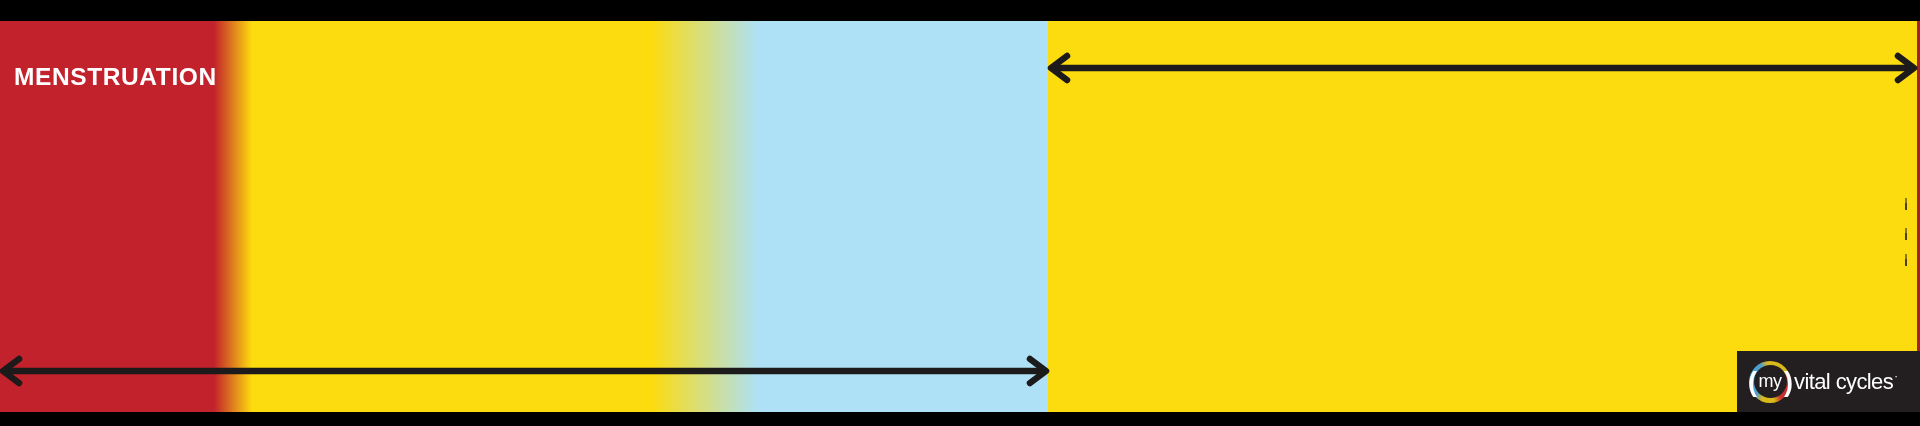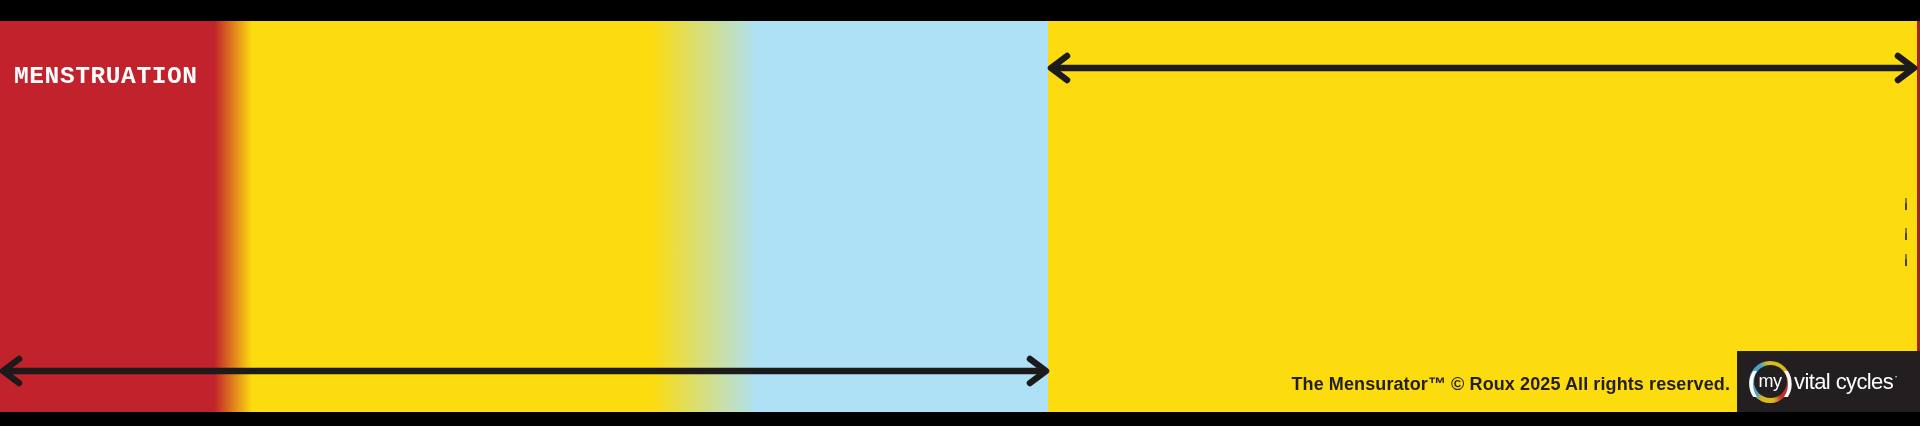--- a/index.html
+++ b/index.html
@@ -8,21 +8,21 @@
     background:var(--black,#000);
     font-family:"Liberation Sans", sans-serif;
   }
   .bar{position:absolute;left:0;width:1920px;background:var(--black,#000);}
   .bar.top{top:0;height:21px;}
   .bar.bottom{top:412px;height:14px;}
   .band{position:absolute;left:0;top:21px;width:1920px;height:391px;}
   .phase-label{
     position:absolute;left:14px;top:42px;
     color:var(--white,#fff);
-    font-size:24.5px;font-weight:bold;letter-spacing:0.6px;font-family:Liberation Mono, monospace;
+    font-size:24.5px;font-weight:bold;letter-spacing:0.6px;
   }
   svg.arrows{position:absolute;left:0;top:0;width:1920px;height:426px;pointer-events:none;}
   svg.arrows line, svg.arrows path{
     stroke:var(--arrow-black,#1d1a1b);stroke-width:6.5;fill:none;
     stroke-linecap:round;stroke-linejoin:round;
   }
   .footer-text{
     position:absolute;right:190px;top:374px;
     color:var(--dark-plate,#231f20);
     font-size:18px;font-weight:bold;letter-spacing:0.1px;white-space:nowrap;
@@ -85,21 +85,20 @@
       <path d="M1067 56 L1051 68 L1067 80"></path>
       <path d="M1898 56 L1914 68 L1898 80"></path>
     </svg>
 
   <div id="ticks">
       <div class="edge-tick" style="left: 1905px; top: 203px;"></div>
       <div class="edge-tick" style="left: 1905px; top: 233px;"></div>
       <div class="edge-tick" style="left: 1905px; top: 259px;"></div>
     </div>
 
-  <div class="footer-text">The Mensurator™ © Roux 2025 All rights reserved.</div>
 
   <div class="logo-plate">
     <div class="logo-circle">
       <span class="paren left">(</span>
       <span class="logo-my">my</span>
       <span class="paren right">)</span>
     </div>
     <div class="logo-text"><span>vital cycles</span><span class="logo-reg">·</span></div>
   </div>
 

